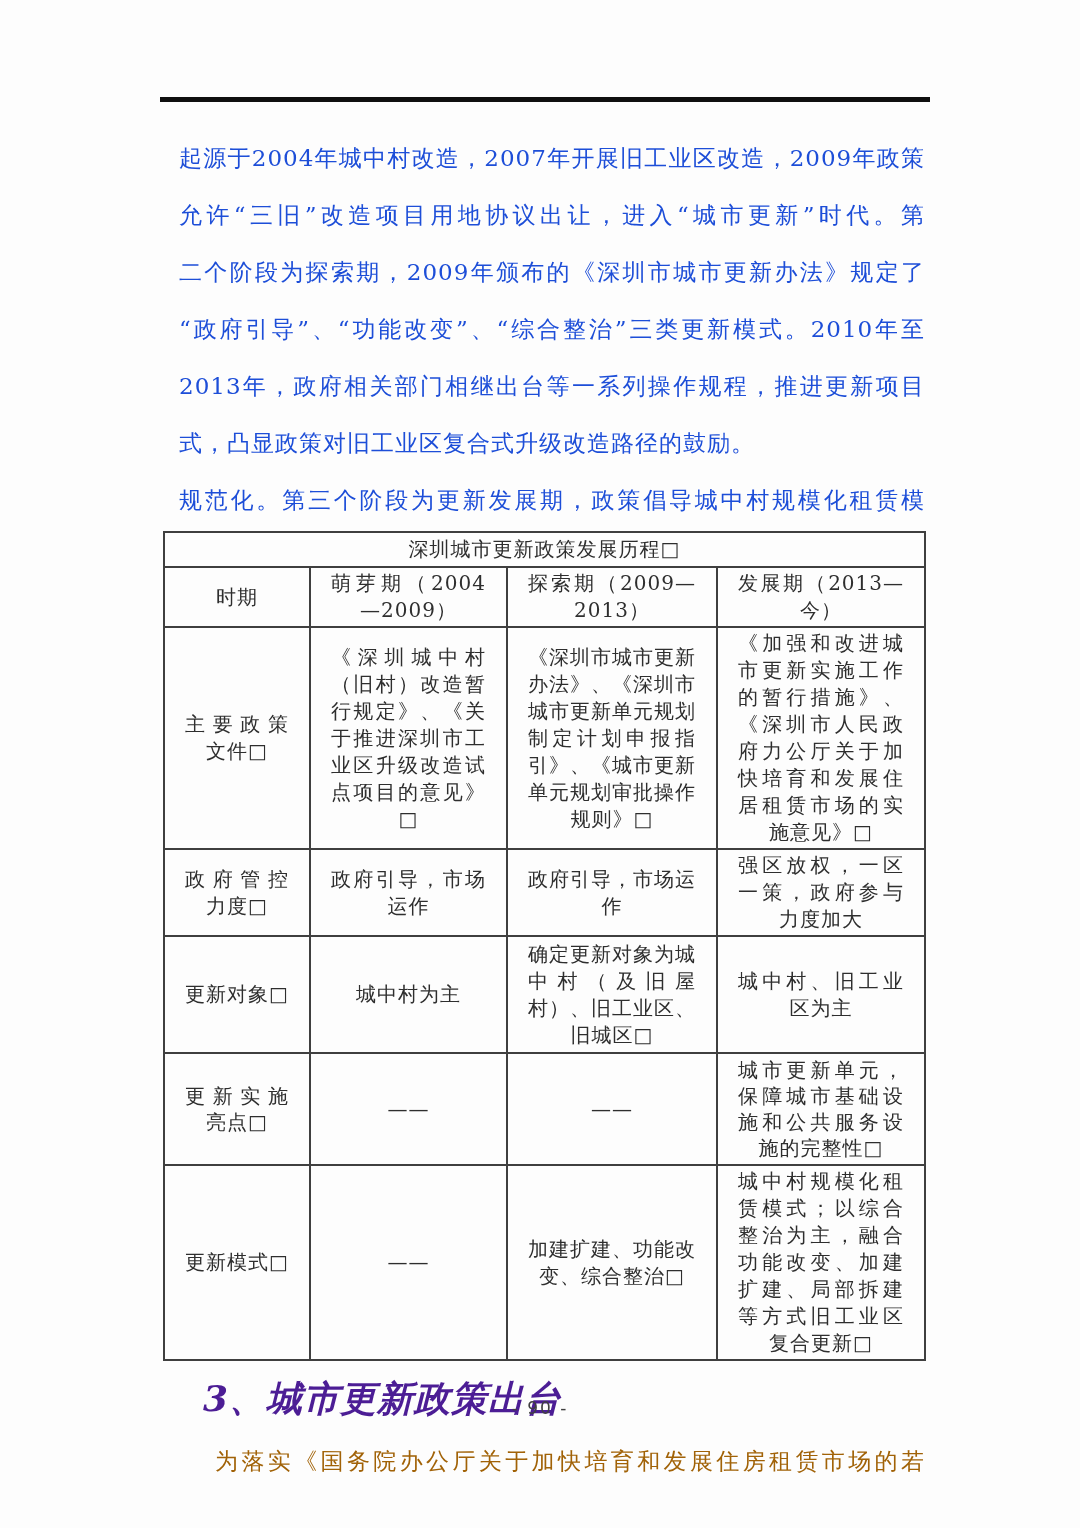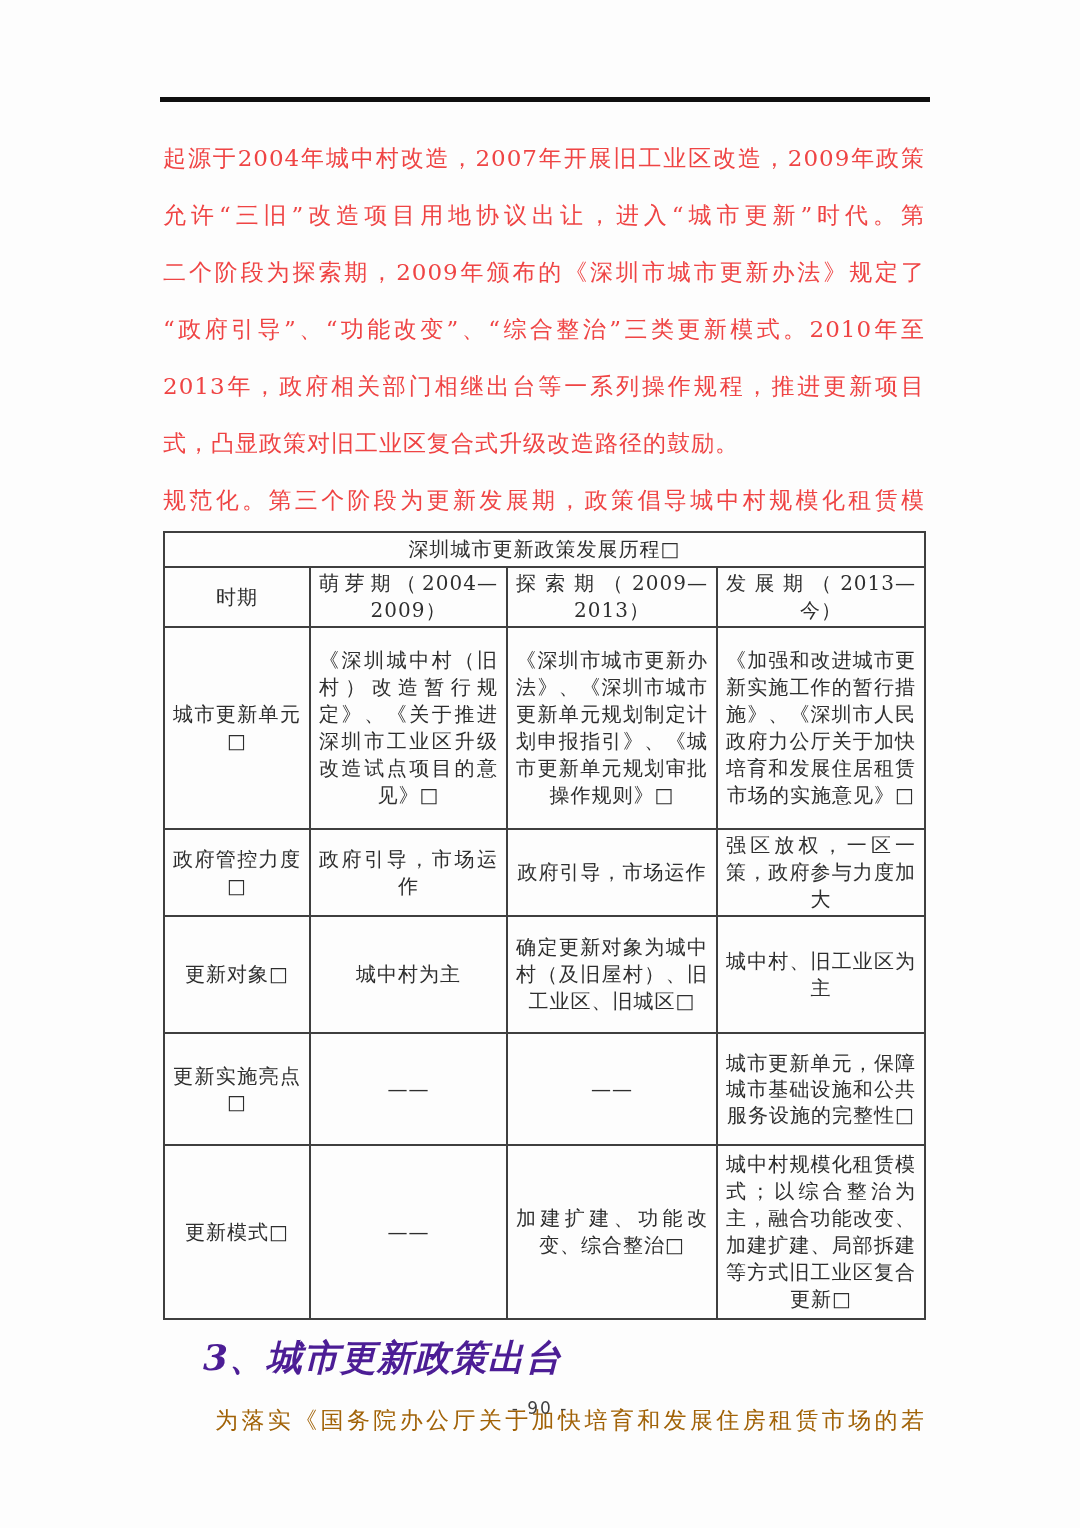--- a/index.html
+++ b/index.html
@@ -18,34 +18,35 @@
   }
   .content {
     position: absolute; left: 163px; top: 130px; width: 762px;
   }
   
   .para1 { margin: 0; }
   .jline {
     font-size: 23px; line-height: 57px; height: 57px;
     text-align: justify; text-align-last: justify;
     letter-spacing: 1px; white-space: normal; overflow: hidden;
-    color: #ef4444;
+    color: #1d4ed8;
+    margin-left: 16px;
   }
   .jline.lastline { text-align-last: left; }
   
   table.policy {
     border-collapse: collapse; table-layout: fixed;
     width: 761px; margin-top: 2px;
     font-size: 20px; color: #2e2e2e;
   }
   table.policy td {
     border: 2px solid #3f3f3f;
     vertical-align: middle;
     text-align: justify; text-align-last: center;
-    padding: 2px 8px;
+    padding: 2px 20px;
     line-height: 27px;
     letter-spacing: 1px;
     overflow: hidden;
   }
   td.t-title { height: 29px; line-height: 25px; padding: 1px 4px; }
   tr.hdr td { height: 54px; }
   tr.r1 td { height: 196px; }
   tr.r2 td { height: 81px; }
   tr.r3 td { height: 111px; }
   tr.r4 td { height: 106px; line-height: 26px; }
@@ -101,21 +102,21 @@
           <tr>
         <td class="t-title" colspan="4">深圳城市更新政策发展历程□</td>
       </tr>
       <tr class="hdr">
         <td>时期</td>
         <td>萌芽期（2004—2009）</td>
         <td>探索期（2009—2013）</td>
         <td>发展期（2013—今）</td>
       </tr>
       <tr class="r1">
-        <td>城市更新单元□</td>
+        <td>主要政策文件□</td>
         <td>《深圳城中村（旧村）改造暂行规定》、《关于推进深圳市工业区升级改造试点项目的意见》□</td>
         <td>《深圳市城市更新办法》、《深圳市城市更新单元规划制定计划申报指引》、《城市更新单元规划审批操作规则》□</td>
         <td>《加强和改进城市更新实施工作的暂行措施》、《深圳市人民政府力公厅关于加快培育和发展住居租赁市场的实施意见》□</td>
       </tr>
       <tr class="r2">
         <td>政府管控力度□</td>
         <td>政府引导，市场运作</td>
         <td>政府引导，市场运作</td>
         <td>强区放权，一区一策，政府参与力度加大</td>
       </tr>

